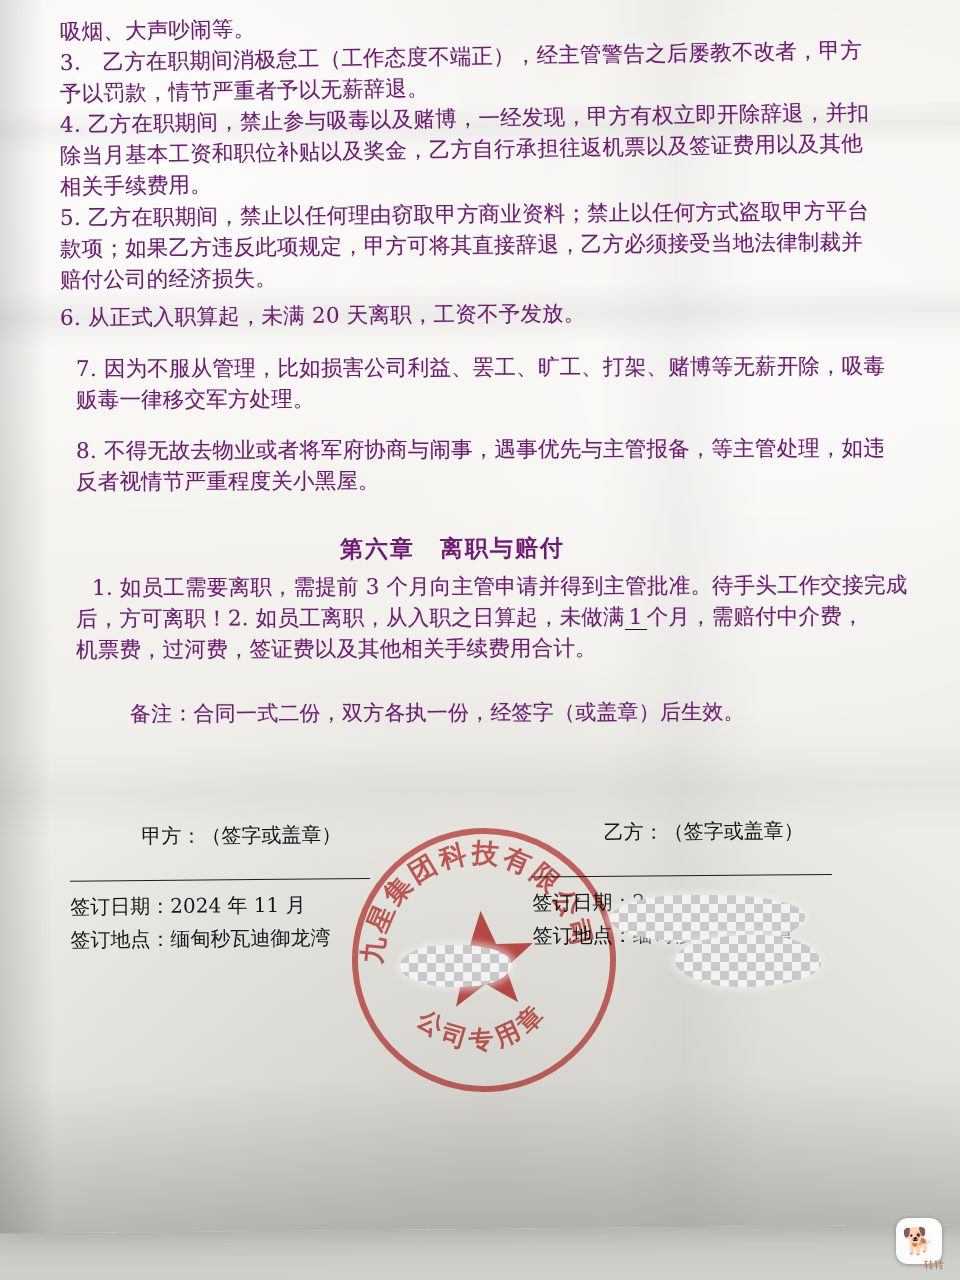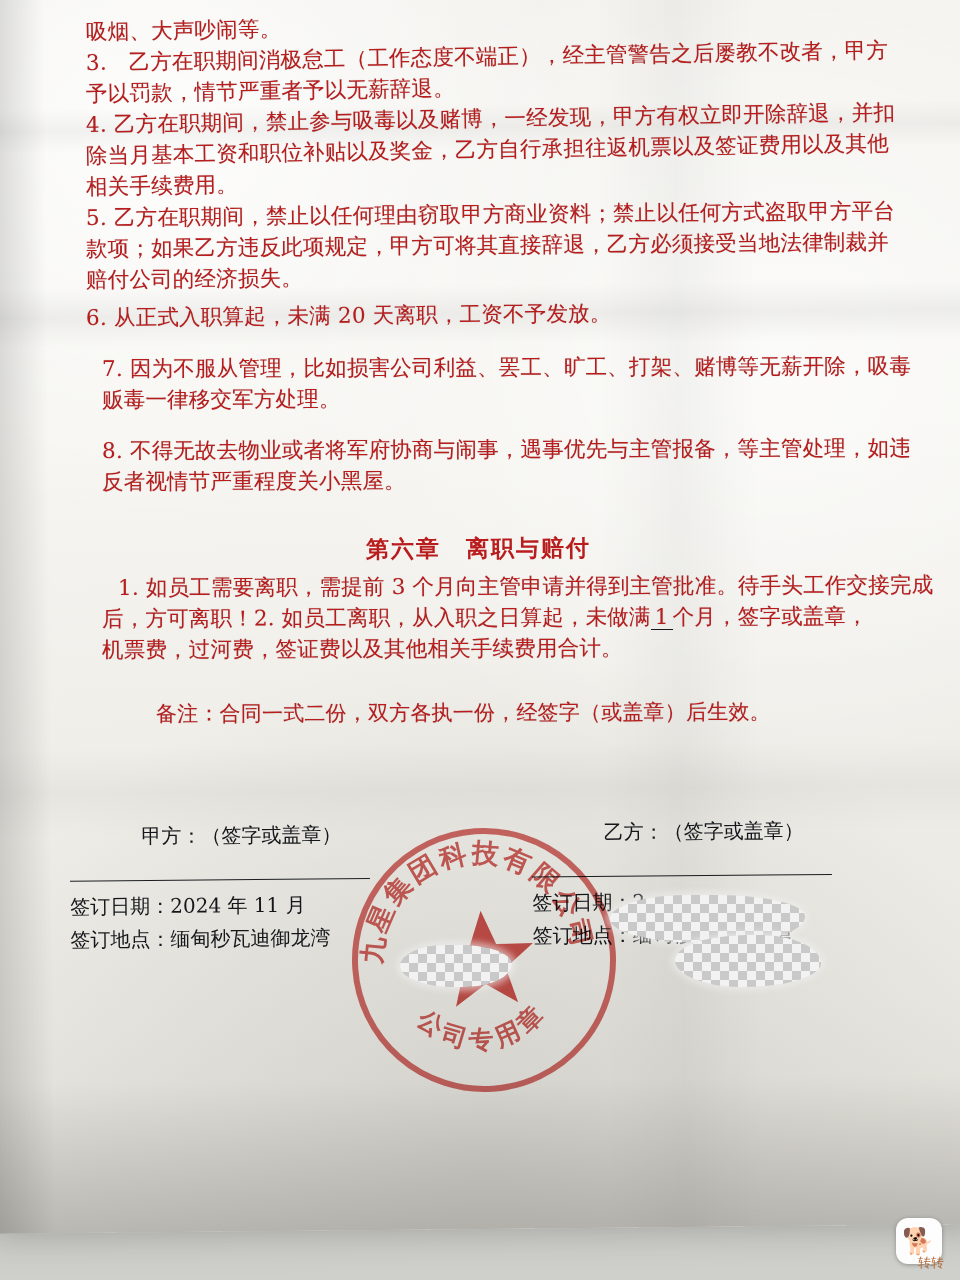--- a/index.html
+++ b/index.html
@@ -53,23 +53,22 @@
     position: absolute; left: 0; bottom: 0; width: 1000px; height: 150px;
     background: linear-gradient(0deg, rgba(0,0,0,0.16), rgba(0,0,0,0));
     pointer-events: none;
   }
   
   .doc {
     position: absolute;
     left: 60px;
     top: 18px;
     width: 855px;
-    color: #b91c1c;
+    color: #701a75;
     font-family: "DejaVu Serif", "Liberation Serif", serif;
-    margin-left: 26px;
   }
   .line {
     font-size: 21.5px;
     line-height: 1.30;
     letter-spacing: 0.2px;
     white-space: nowrap;
     text-shadow: 0 0 1px rgba(30,30,35,0.25);
   }
   .blk { margin-bottom: 3px; }
   .ind1 { padding-left: 16px; }
@@ -175,21 +174,21 @@
     display: flex;
     align-items: center;
     justify-content: center;
     font-size: 26px;
     line-height: 1;
   }
   .badge-caption {
     position: absolute;
     right: 16px;
     bottom: 8px;
-    font-size: 13px;
+    font-size: 10px;
     color: #b06a3a;
     font-family: "DejaVu Sans", "Liberation Sans", sans-serif;
     text-align: center;
   }
 </style>
 </head>
 <body>
 
 <div id="page">
 
@@ -224,21 +223,21 @@
     <div class="gap-m"></div>
     <div class="line blk ind1 tilt-c">8. 不得无故去物业或者将军府协商与闹事，遇事优先与主管报备，等主管处理，如违</div>
     <div class="line blk ind1 tilt-c">反者视情节严重程度关小黑屋。</div>
 
     <div class="gap-l"></div>
 
     <div class="chapter-title">第六章　离职与赔付</div>
 
     <div class="line blk ind2 tilt-c">1. 如员工需要离职，需提前 3 个月向主管申请并得到主管批准。待手头工作交接完成</div>
     <div class="line blk ind1 tilt-c">
-      <span>后，方可离职！2. 如员工离职，从入职之日算起，未做满</span><span class="underline-val">1</span><span>个月，签字或盖章，</span>
+      <span>后，方可离职！2. 如员工离职，从入职之日算起，未做满</span><span class="underline-val">1</span><span>个月，需赔付中介费，</span>
     </div>
     <div class="line blk ind1 tilt-c">机票费，过河费，签证费以及其他相关手续费用合计。</div>
 
     <div class="gap-l"></div>
     <div class="line note tilt-c">备注：合同一式二份，双方各执一份，经签字（或盖章）后生效。</div>
   </div>
 
   <div class="sig-area">
     <div class="sig-row">
       <div class="sig-col">

